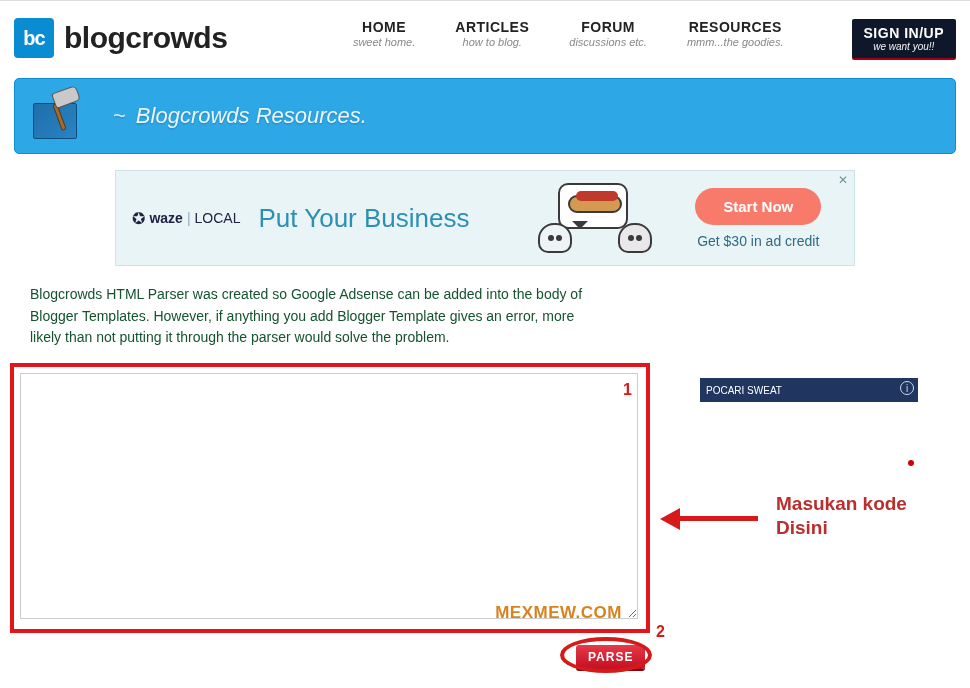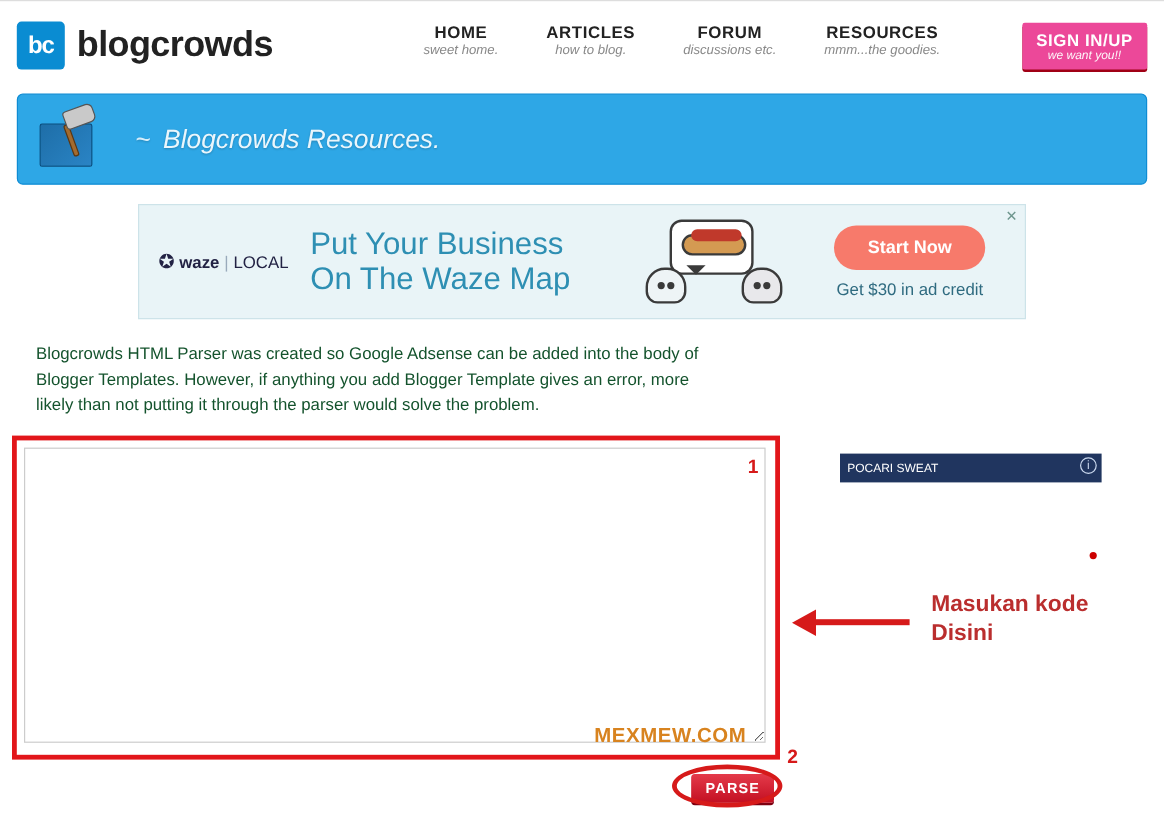--- a/index.html
+++ b/index.html
@@ -36,21 +36,21 @@
   .nav {
     margin-left: auto;
     display: flex;
     gap: 40px;
     align-items: flex-start;
   }
   .nav-item { text-align: center; cursor: pointer; }
   .nav-title { font-weight: bold; font-size: 14px; color: #222; letter-spacing: 0.5px; }
   .nav-sub { font-size: 11px; color: #888; font-style: italic; margin-top: 1px; }
   .signin {
-    background: #ec4899;
+    background: #0f172a;
     color: #fff;
     padding: 6px 12px 6px 12px;
     border-radius: 2px;
     margin-left: 28px;
     text-align: center;
     cursor: pointer;
     box-shadow: 0 2px 0 #a00015;
   }
   .signin .t { font-weight: bold; font-size: 14px; letter-spacing: 0.5px; }
   .signin .s { font-size: 10px; font-style: italic; opacity: 0.95; }
@@ -316,21 +316,20 @@
 <div class="ad-wrap">
   <div class="ad-x">✕</div>
   <div class="waze-logo">
     <span class="dot"></span>
     <b>waze</b>
     <span class="sep">|</span>
     <span>LOCAL</span>
   </div>
   <div class="ad-text">
     <div>Put Your Business</div>
-    <div>On The Waze Map</div>
   </div>
   <div class="ad-illus">
     <div class="bubble">
         <div class="hotdog"></div>
       </div>
     <div class="ghost a">
         <div class="eye l"></div>
         <div class="eye r"></div>
       </div>
     <div class="ghost b">

